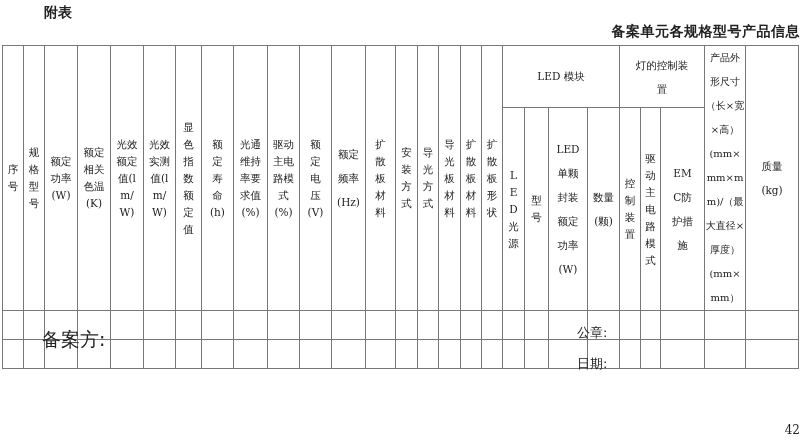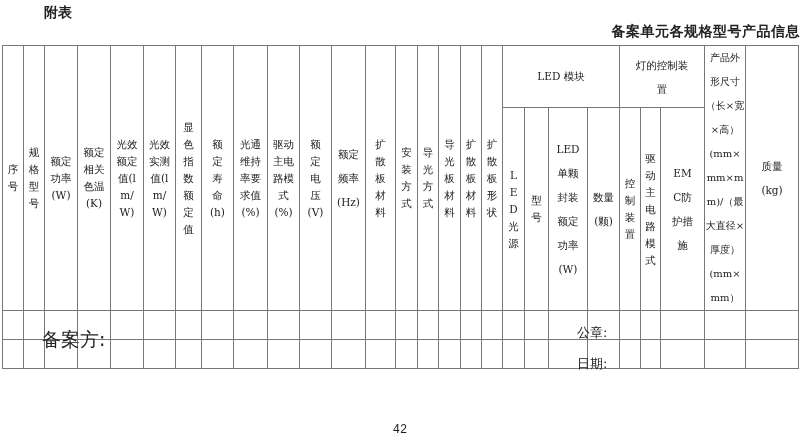--- a/index.html
+++ b/index.html
@@ -14,21 +14,21 @@
   table.grid td { border: 1px solid #777; padding: 0; text-align: center; vertical-align: middle;
                   font-size: 10.5px; line-height: 17px; overflow: hidden; }
   .v { display: inline-block; width: 1.1em; word-break: break-all; white-space: normal; line-height: 17px; }
   .vw { display: inline-block; word-break: break-all; white-space: normal; line-height: 24px; text-align: center; }
   .h-top { height: 26px; }
   .h-sub { height: 160px; }
   .h-row { height: 29px; }
   .sign-left { position: absolute; left: 42px; top: 327px; font-size: 19px; font-family: "DejaVu Sans", sans-serif; }
   .sign-seal { position: absolute; left: 577px; top: 324px; font-size: 13px; font-family: "DejaVu Sans", sans-serif; }
   .sign-date { position: absolute; left: 577px; top: 355px; font-size: 13px; font-family: "DejaVu Sans", sans-serif; text-align: center; }
-  .page-num { position: absolute; left: 0; width: 800px; top: 423px; text-align: center; font-size: 12px; font-family: Liberation Mono, monospace; }
+  .page-num { position: absolute; left: 0; width: 800px; top: 423px; text-align: right; font-size: 12px; }
 </style>
 </head>
 <body>
 
 <div class="appendix">附表</div>
 <div class="title">备案单元各规格型号产品信息</div>
 
 <table class="grid">
   <colgroup>
     <col style="width:21px">

